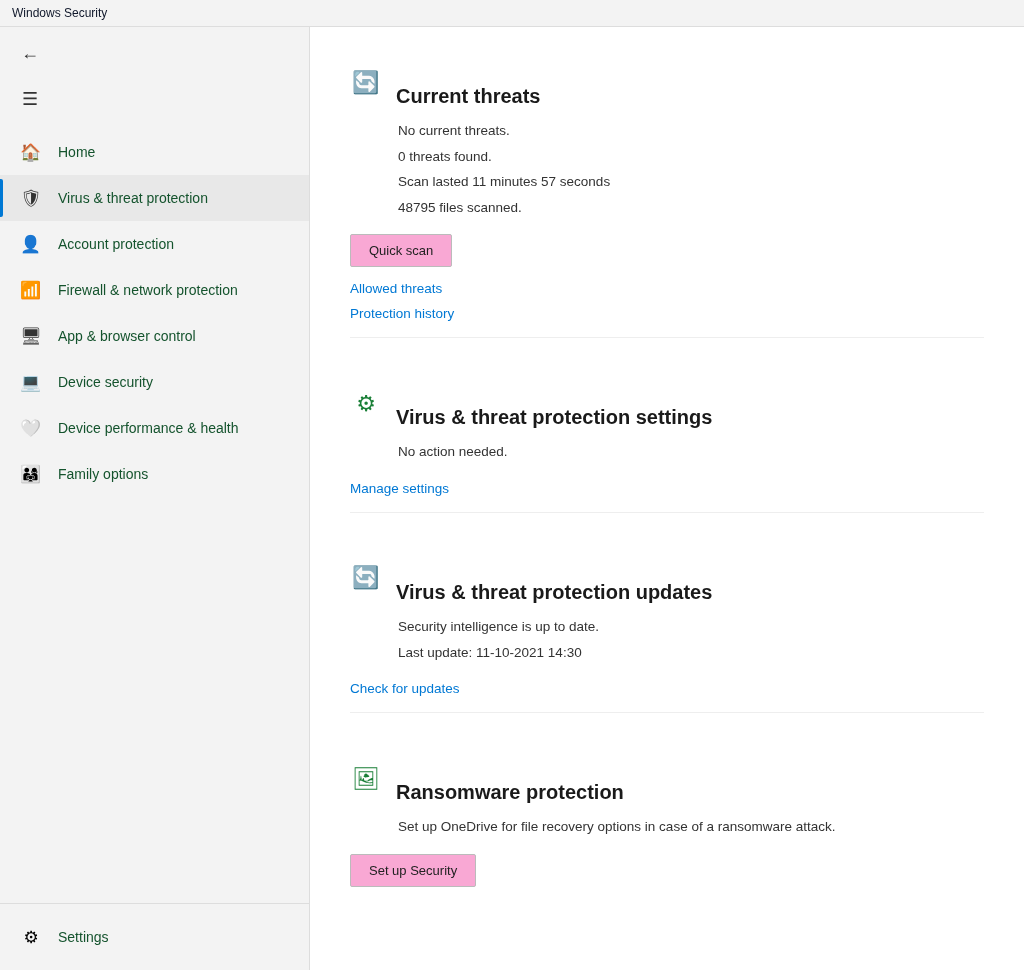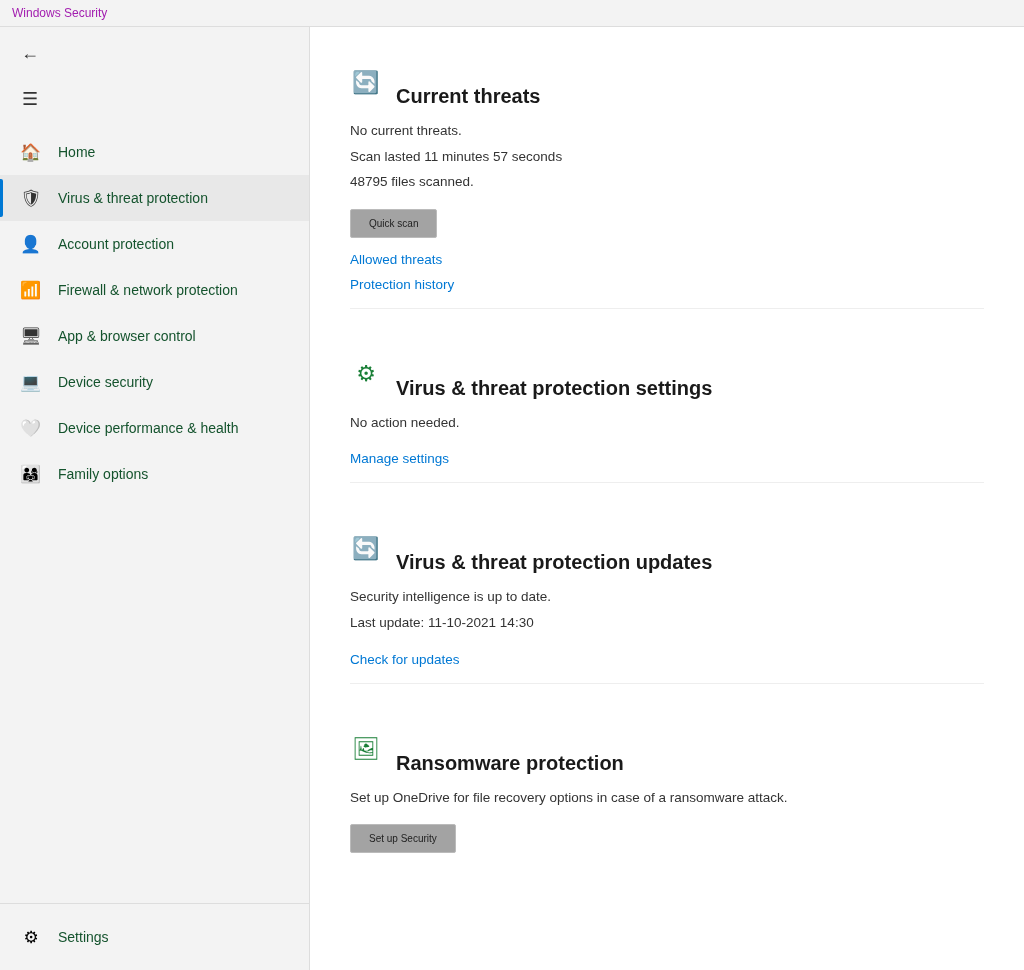--- a/index.html
+++ b/index.html
@@ -9,21 +9,21 @@
       width: 1024px;
       height: 970px;
       overflow: hidden;
       display: flex;
       flex-direction: column;
     }
     .title-bar {
       background: #f3f3f3;
       padding: 6px 12px;
       font-size: 12px;
-      color: #a21caf;
+      color: #0f172a;
       border-bottom: 1px solid #ddd;
     }
     .app-container {
       display: flex;
       flex: 1;
       overflow: hidden;
     }
     
     .sidebar {
       width: 310px;
@@ -148,29 +148,30 @@
       font-size: 20px;
       font-weight: 600;
       color: #1a1a1a;
       margin-top: 28px;
     }
     .section-text {
       font-size: 13.5px;
       color: #333;
       margin-bottom: 4px;
       line-height: 1.6;
+      margin-left: 48px;
     }
     .section-text-block {
       margin-bottom: 16px;
     }
     .btn-primary {
-      background: #a3a3a3;
+      background: #f9a8d4;
       border: 1px solid #bbb;
       padding: 8px 18px;
-      font-size: 10px;
+      font-size: 13px;
       cursor: pointer;
       color: #222;
       border-radius: 2px;
       margin-bottom: 12px;
       display: inline-block;
     }
     .link-btn {
       display: inline-block;
       color: #0078d4;
       font-size: 13.5px;
@@ -258,20 +259,21 @@
 
   <main class="main-content">
 
   <div class="section">
       <div class="section-header">
         <div class="section-icon">🔄</div>
         <h2 class="section-title">Current threats</h2>
       </div>
       <div class="section-text-block">
     <p class="section-text">No current threats.</p>
+          <p class="section-text">0 threats found.</p>
           <p class="section-text">Scan lasted 11 minutes 57 seconds</p>
           <p class="section-text">48795 files scanned.</p>
         </div>
         <div><button class="btn-primary">Quick scan</button></div>
         <div><span class="link-btn">Allowed threats</span></div>
         <div><span class="link-btn">Protection history</span></div>
         <hr class="divider">
       </div>
       <div class="section">
       <div class="section-header">

